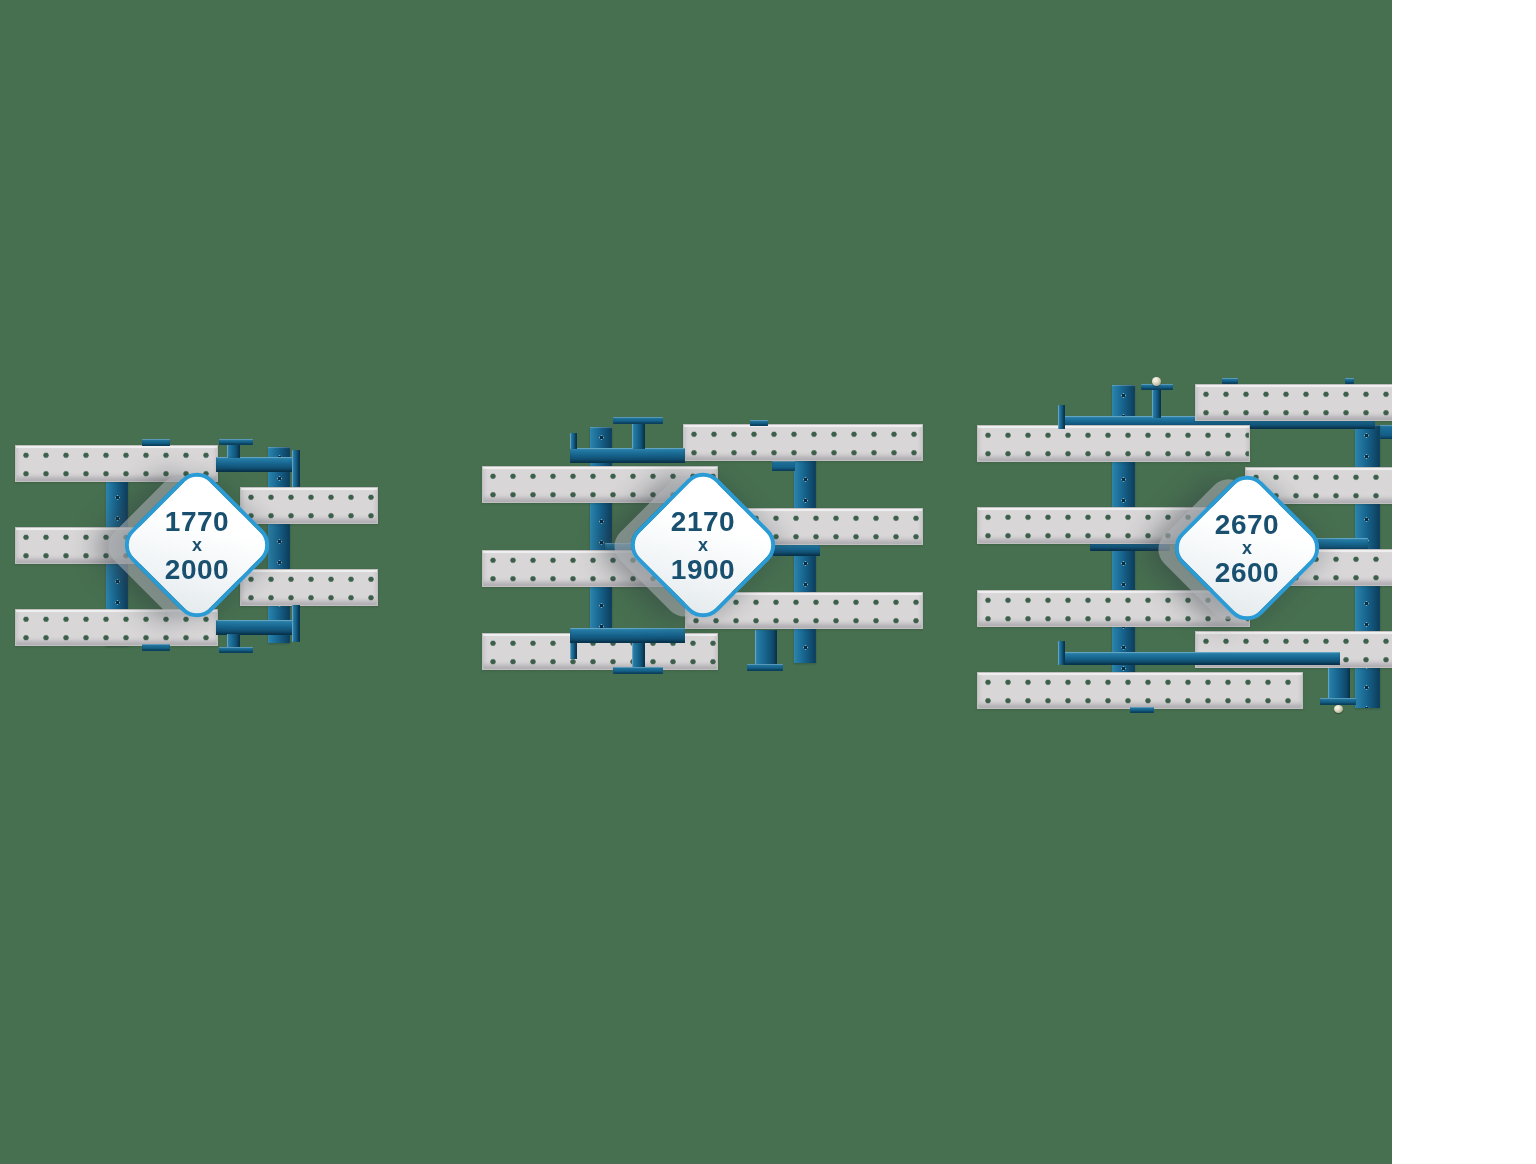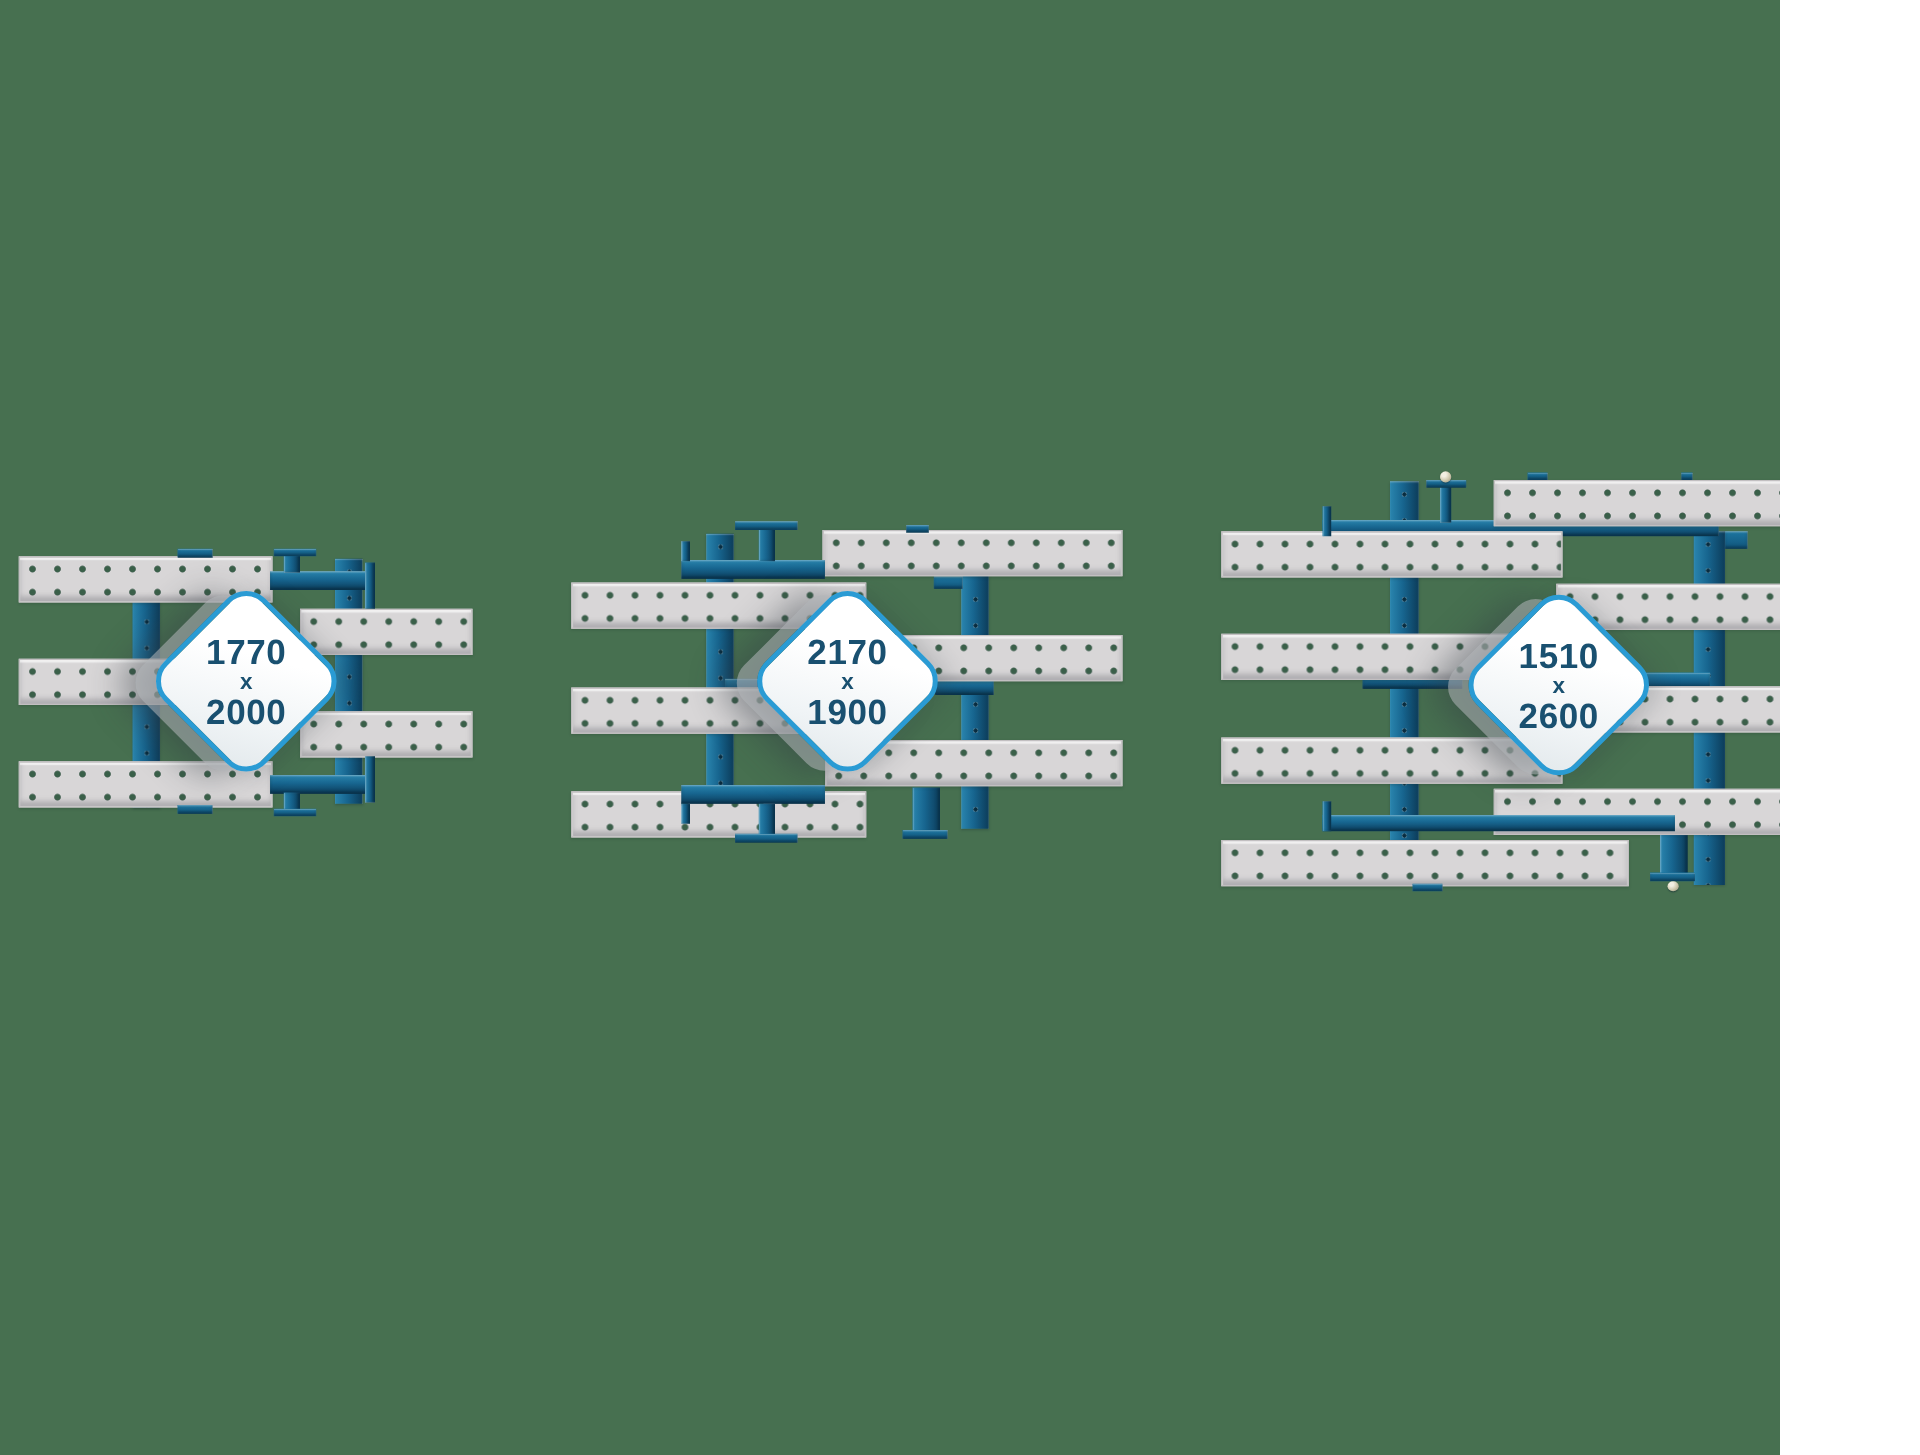--- a/index.html
+++ b/index.html
@@ -2,21 +2,20 @@
 <html style="--background-color: #477050; --frame-blue: #17658F; --frame-blue-dark: #0C3C5A; --slat-gray: #D8D6D7; --hole-green: #3A6049; --badge-border-blue: #2A9BD4; --badge-fill: #FFFFFF; --badge-text-color: #195070;"><head>
 <meta charset="utf-8">
 <style>
   html,body{margin:0;padding:0;}
   body{font-family:"Liberation Sans",sans-serif;}
   #canvas{
     position:relative;
     width:1392px;height:1164px;
     background:var(--background-color,#477050);
     overflow:hidden;
-    padding-left:32px;
   }
   .assembly{position:absolute;}
 
   
   .slat{
     position:absolute;height:37px;z-index:2;box-sizing:border-box;
     background-color:var(--slat-gray,#d8d6d7);
     background-image:radial-gradient(circle 3px at center, var(--hole-green,#3a6049) 72%, rgba(25,60,45,.55) 86%, rgba(0,0,0,0) 100%);
     background-size:20px 18.5px;
     border:1px solid #c2bfc1;
@@ -100,21 +99,21 @@
     <div class="badge" style="left:97px;top:22px;">
       <div class="badge-shape"></div>
       <div class="badge-text">
         <div class="dim-w">1770</div>
         <div class="dim-x">x</div>
         <div class="dim-l">2000</div>
       </div>
     </div>
   </div>
 
-  <div class="assembly" style="left:455px;top:415px;width:455px;height:262px;">
+  <div class="assembly" style="left:480px;top:415px;width:455px;height:262px;">
     <div class="rail" style="left:110px;top:12px;width:22px;height:240px;"></div>
     <div class="rail" style="left:314px;top:33px;width:22px;height:215px;"></div>
 
     <div class="beam behind" style="left:125px;top:128px;width:35px;height:13px;"></div>
     <div class="beam behind" style="left:293px;top:128px;width:47px;height:13px;"></div>
     <div class="beam behind cap" style="left:292px;top:46px;width:23px;height:10px;"></div>
 
     <div class="slat" style="left:203px;top:9px;width:240px;"></div>
     <div class="slat" style="left:2px;top:51px;width:236px;"></div>
     <div class="slat" style="left:205px;top:93px;width:238px;"></div>
@@ -171,20 +170,20 @@
     <div class="beam" style="left:83px;top:276px;width:282px;height:13px;"></div>
     <div class="beam v" style="left:83px;top:265px;width:7px;height:24px;"></div>
     <div class="beam v" style="left:353px;top:292px;width:22px;height:32px;"></div>
     <div class="beam cap" style="left:345px;top:322px;width:36px;height:7px;"></div>
     <div class="bolt" style="left:359px;top:329px;width:9px;height:8px;"></div>
     <div class="beam cap" style="left:155px;top:331px;width:24px;height:6px;"></div>
 
     <div class="badge" style="left:187px;top:87px;">
       <div class="badge-shape"></div>
       <div class="badge-text">
-        <div class="dim-w">1510</div>
+        <div class="dim-w">2670</div>
         <div class="dim-x">x</div>
         <div class="dim-l">2600</div>
       </div>
     </div>
   </div>
 
 </div>
 
 </body></html>

